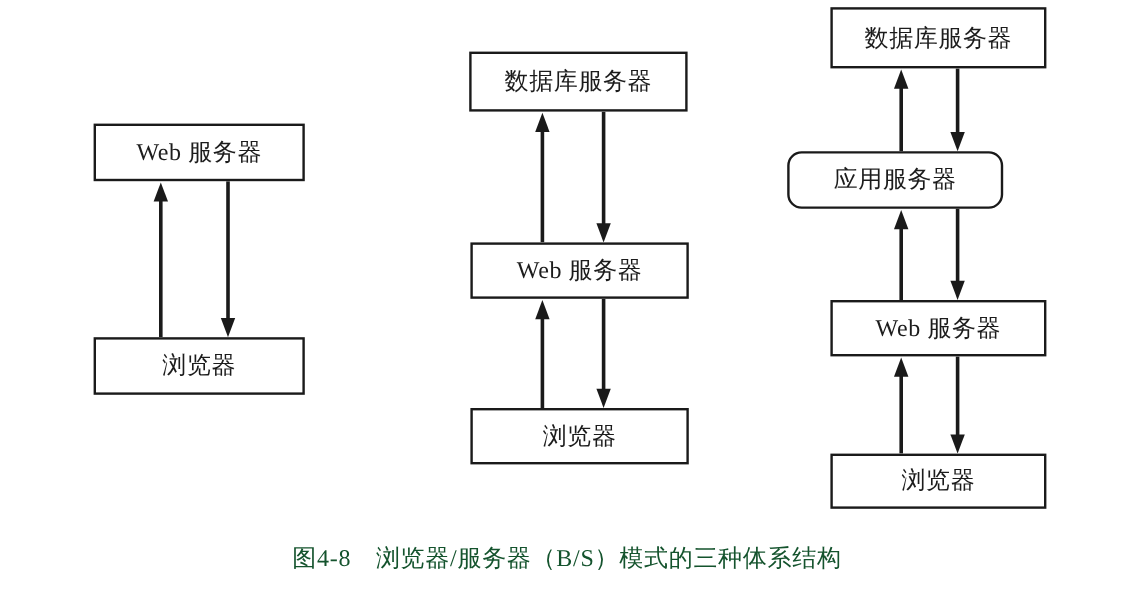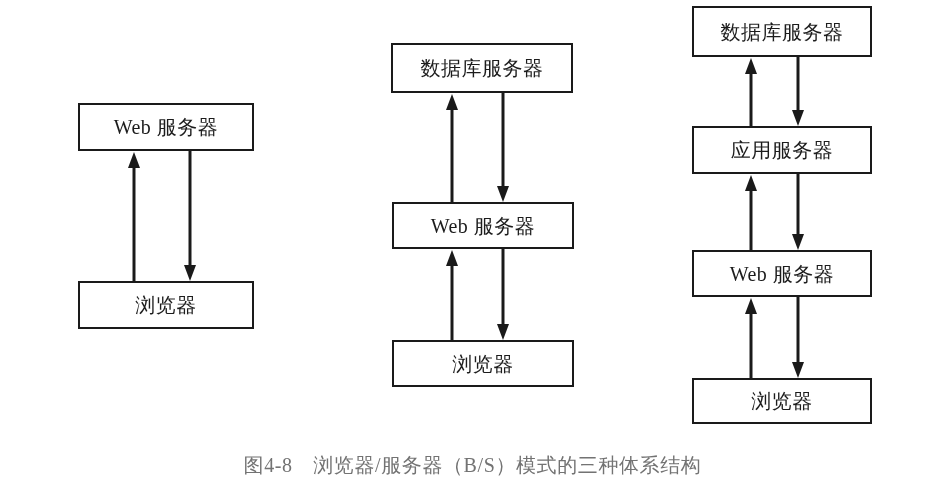--- a/index.html
+++ b/index.html
@@ -40,21 +40,21 @@
     font-size: 20px;
     line-height: 1;
   }
   .caption {
     position: absolute;
     left: 0;
     top: 452px;
     width: 945px;
     text-align: center;
     font-size: 20px;
-    color: #737373;
+    color: #14532d;
     letter-spacing: 0.6px;
     white-space: nowrap;
   }
 </style>
 </head>
 <body>
 
 <div id="page">
 
   <svg class="diagram-svg" viewBox="0 0 945 501" xmlns="http://www.w3.org/2000/svg">
@@ -122,21 +122,21 @@
       </div>
       <div class="node-box" style="left: 392px; top: 202px; width: 182px; height: 47px;">
         <span class="node-label">Web 服务器</span>
       </div>
       <div class="node-box" style="left: 392px; top: 340px; width: 182px; height: 47px;">
         <span class="node-label">浏览器</span>
       </div>
       <div class="node-box" style="left: 692px; top: 6px; width: 180px; height: 51px;">
         <span class="node-label">数据库服务器</span>
       </div>
-      <div class="node-box" style="left: 692px; top: 126px; width: 180px; height: 48px;">
+      <div class="node-box" style="left: 656px; top: 126px; width: 180px; height: 48px; border-radius: 12px;">
         <span class="node-label">应用服务器</span>
       </div>
       <div class="node-box" style="left: 692px; top: 250px; width: 180px; height: 47px;">
         <span class="node-label">Web 服务器</span>
       </div>
       <div class="node-box" style="left: 692px; top: 378px; width: 180px; height: 46px;">
         <span class="node-label">浏览器</span>
       </div>
     </div>
 

